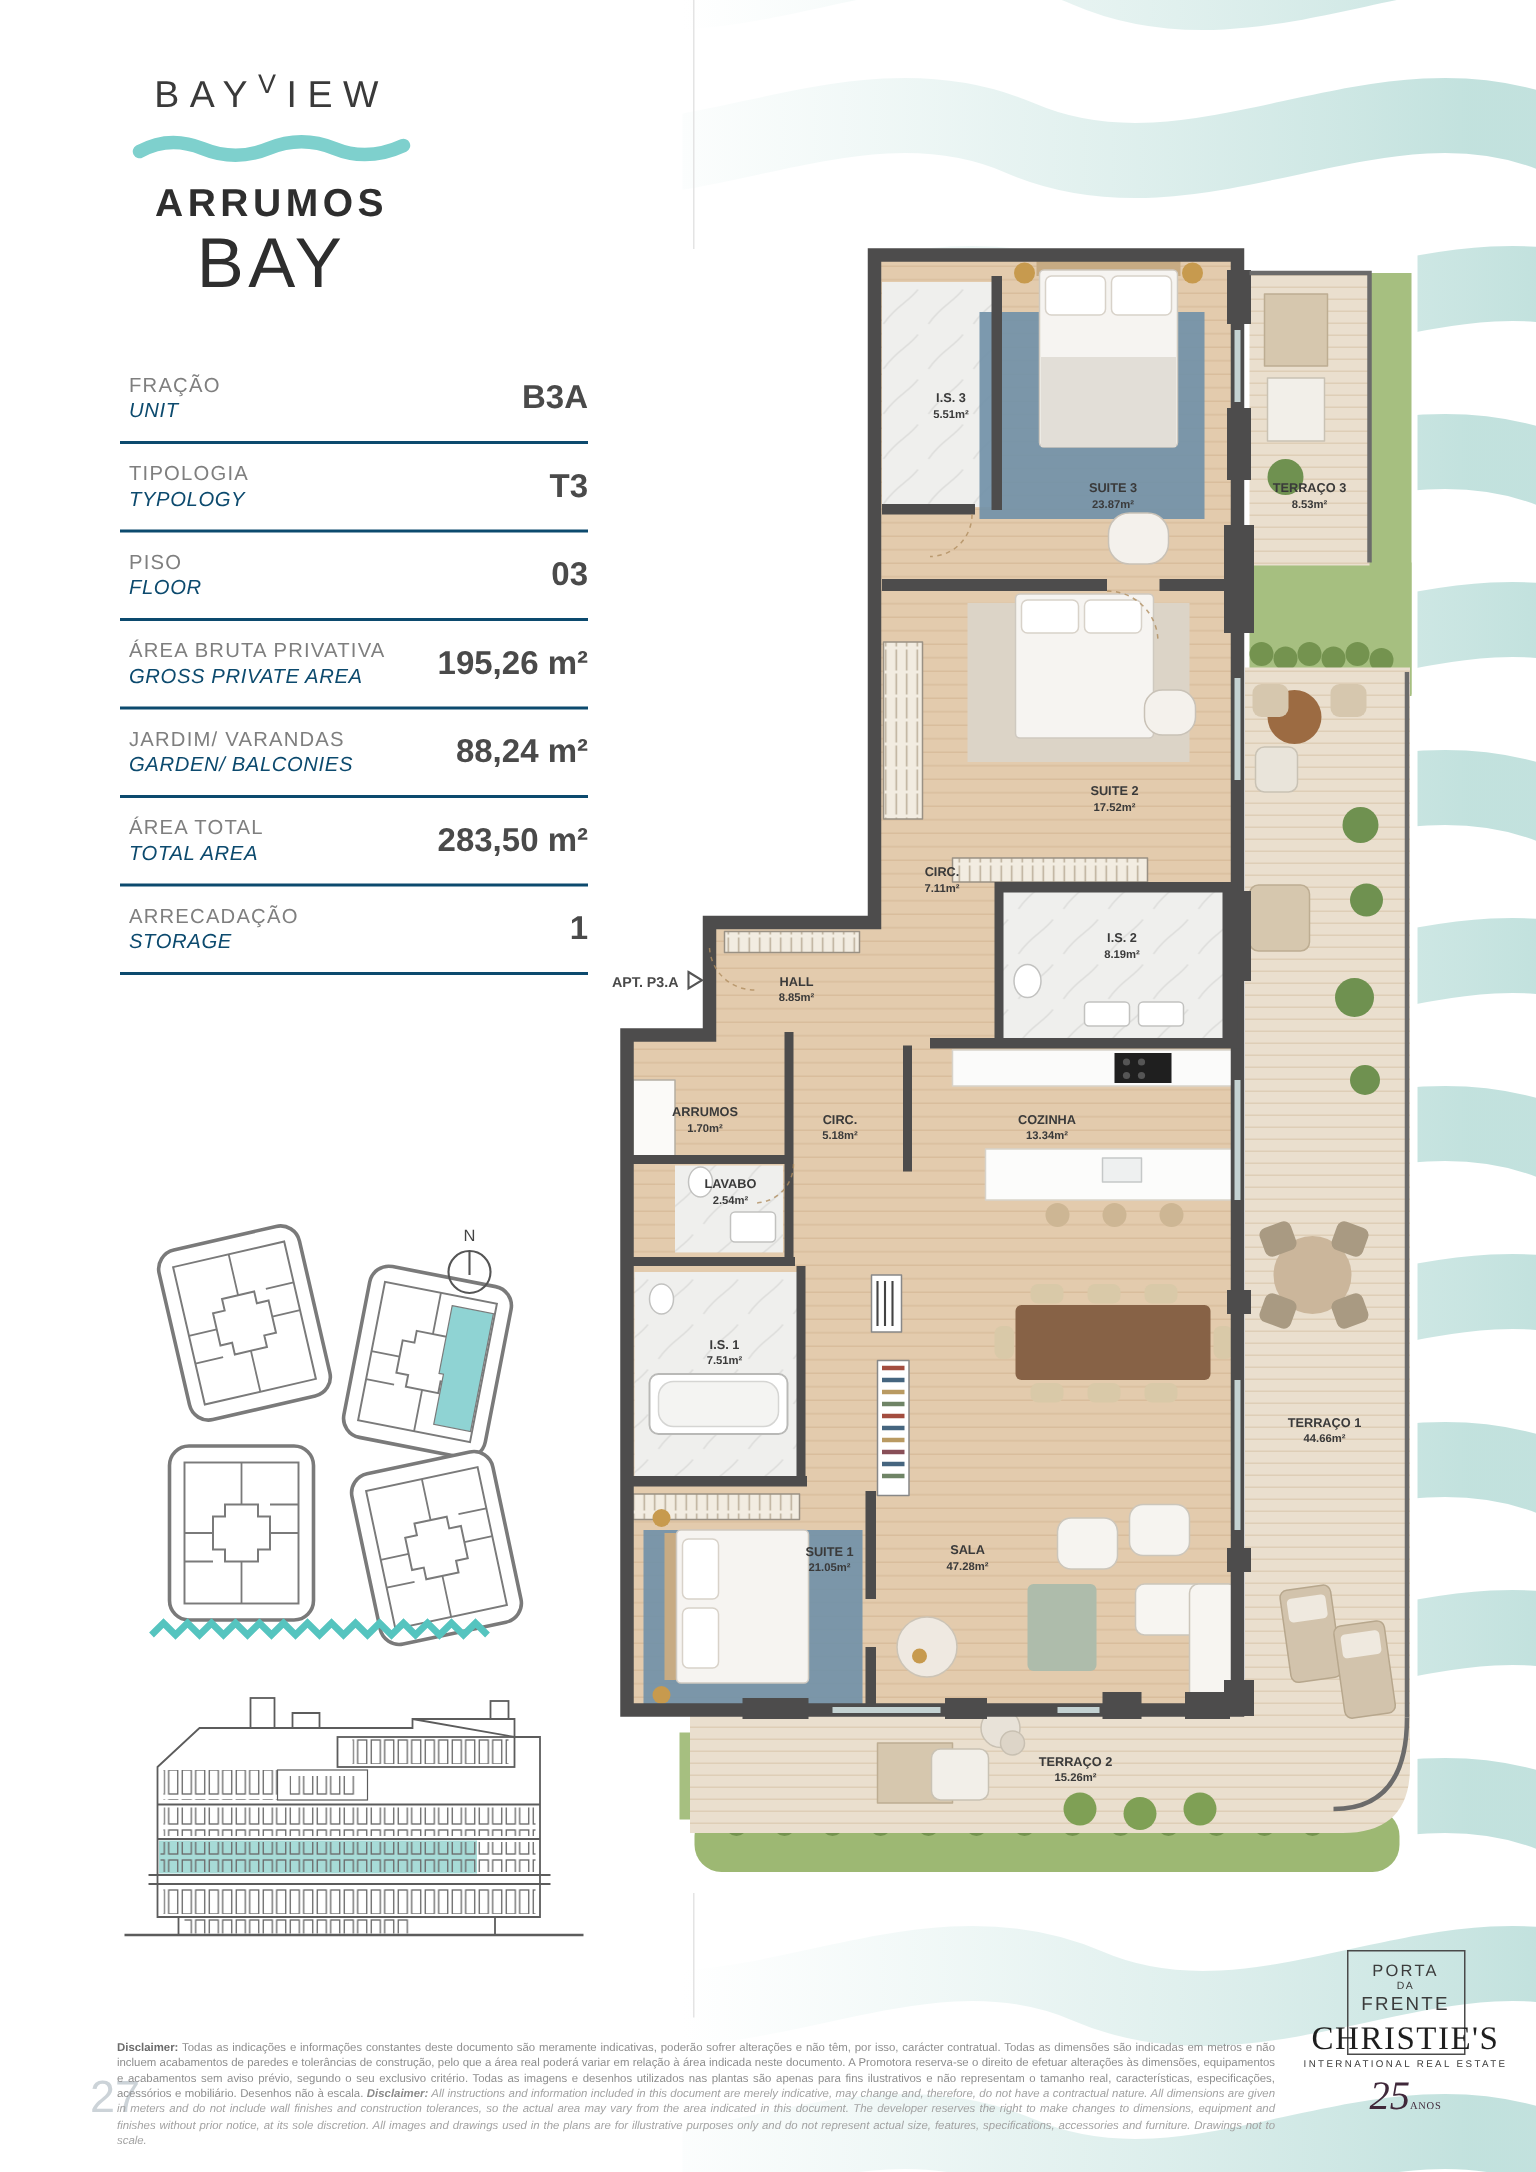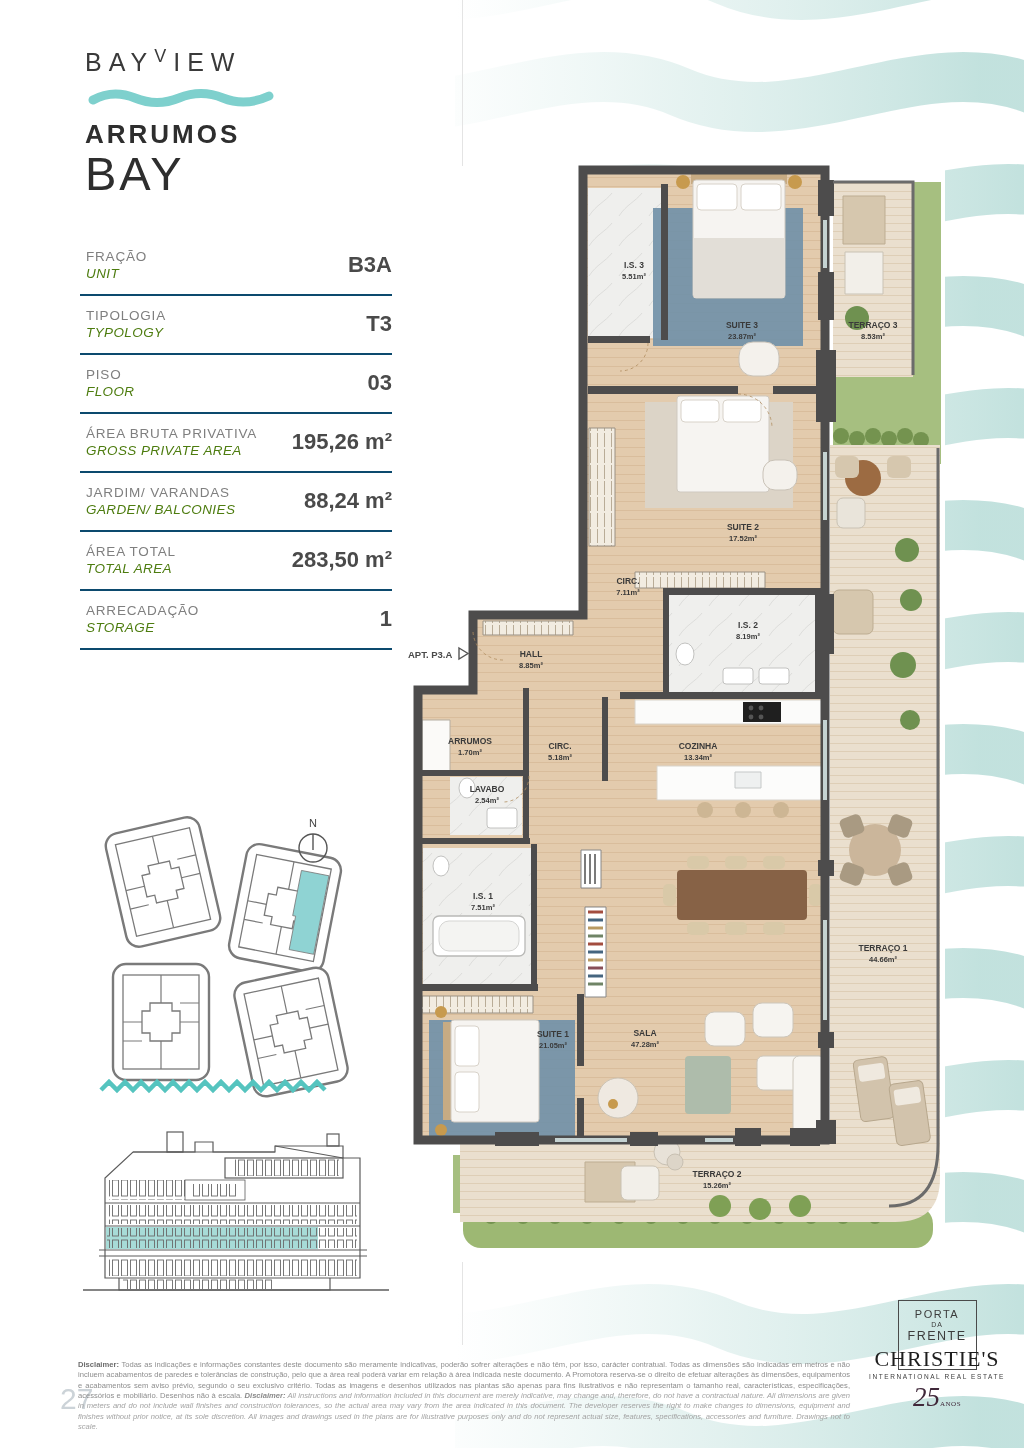--- a/index.html
+++ b/index.html
@@ -7,33 +7,33 @@
         font-family:"Liberation Sans",sans-serif;color:#3f3f3f;}
   svg text{font-family:"Liberation Sans",sans-serif;}
 
   
   #wavebg{position:absolute;left:455px;top:0;width:569px;height:1448px;z-index:0;}
 
   
   #vline{position:absolute;left:462px;top:0;width:1px;height:1345px;background:#e4e4e4;z-index:1;}
 
   
-  #logo{position:absolute;left:85px;top:46px;z-index:3;}
+  #logo{position:absolute;left:85px;top:46px;z-index:3;text-align:center;}
   .brand{font-size:25px;letter-spacing:7px;color:#3a3a3a;font-weight:400;}
   .brand .vup{font-size:18px;vertical-align:9px;letter-spacing:7px;}
   #logo-wave{display:block;margin:8px 0 10px 2px;}
   .brand2{font-size:26px;font-weight:700;letter-spacing:3px;color:#2e2e2e;}
   .brand3{font-size:47px;font-weight:400;letter-spacing:3px;color:#2e2e2e;line-height:1.02;}
 
   
   #spec-table{position:absolute;left:80px;top:237px;width:312px;z-index:3;}
   .spec-row{display:flex;justify-content:space-between;align-items:center;
             border-bottom:2px solid #0c4a6e;padding:9px 0 10px 6px;min-height:38px;}
   .spec-labels .pt{font-size:13.5px;color:#7f7f7f;letter-spacing:.8px;}
-  .spec-labels .en{font-size:13.5px;color:#4d7c0f;font-style:italic;letter-spacing:.4px;margin-top:2px;}
+  .spec-labels .en{font-size:13.5px;color:#0c4a6e;font-style:italic;letter-spacing:.4px;margin-top:2px;}
   .spec-value{font-size:22px;font-weight:700;color:#4a4a4a;white-space:nowrap;}
 
   
   #siteplan{position:absolute;left:95px;top:800px;z-index:3;}
   #elevation{position:absolute;left:75px;top:1118px;z-index:3;}
 
   
   #plan{position:absolute;left:405px;top:160px;z-index:2;}
   .room-label{font-size:8.5px;font-weight:700;fill:#3a3a3a;text-anchor:middle;}
   .room-label .area{font-size:7.5px;}

